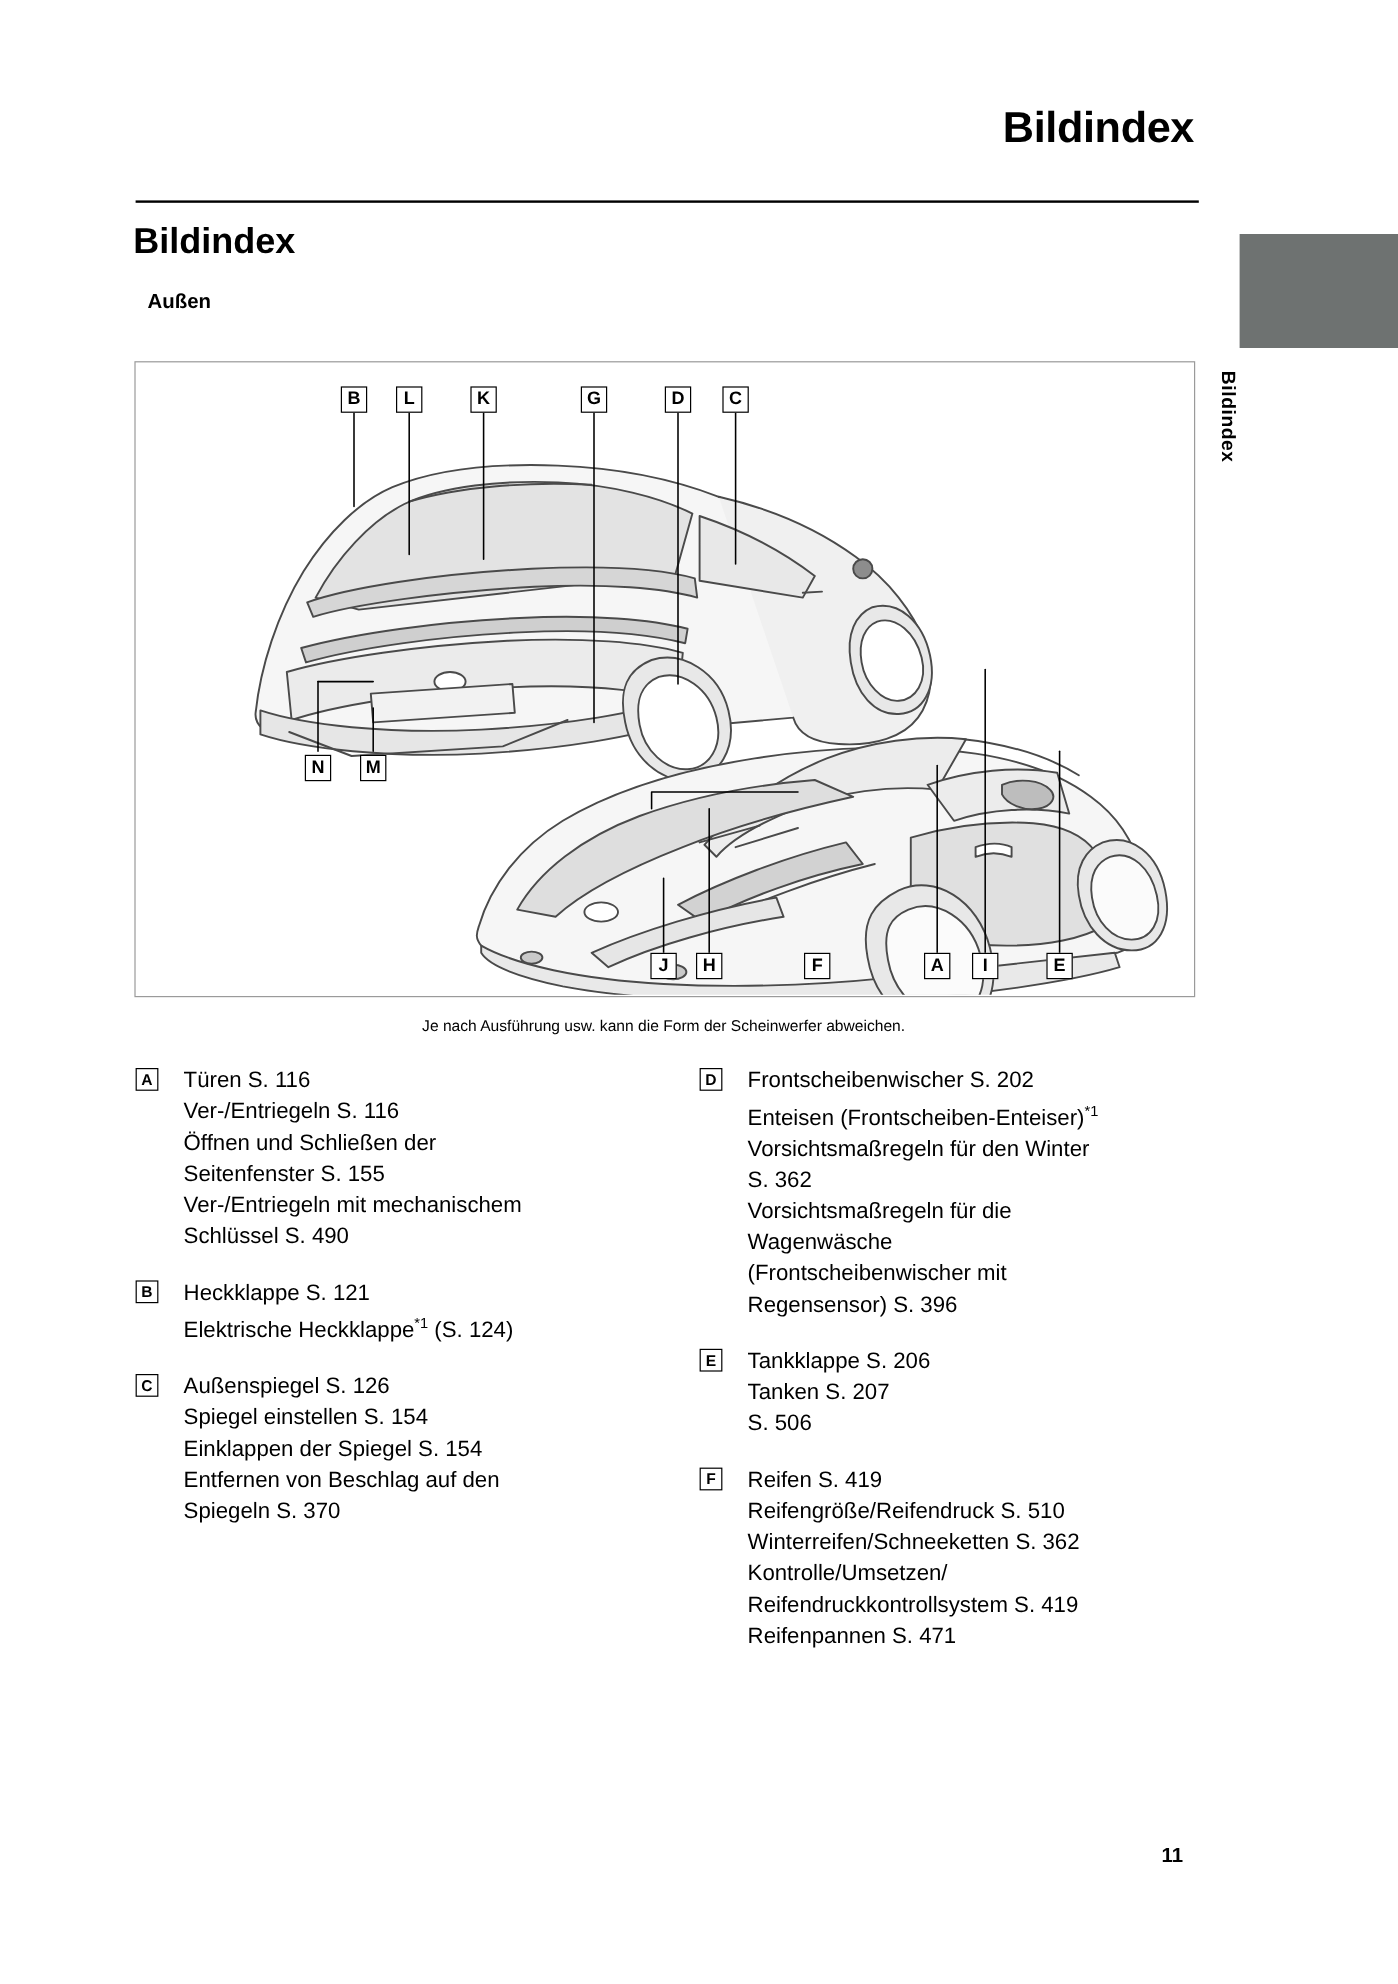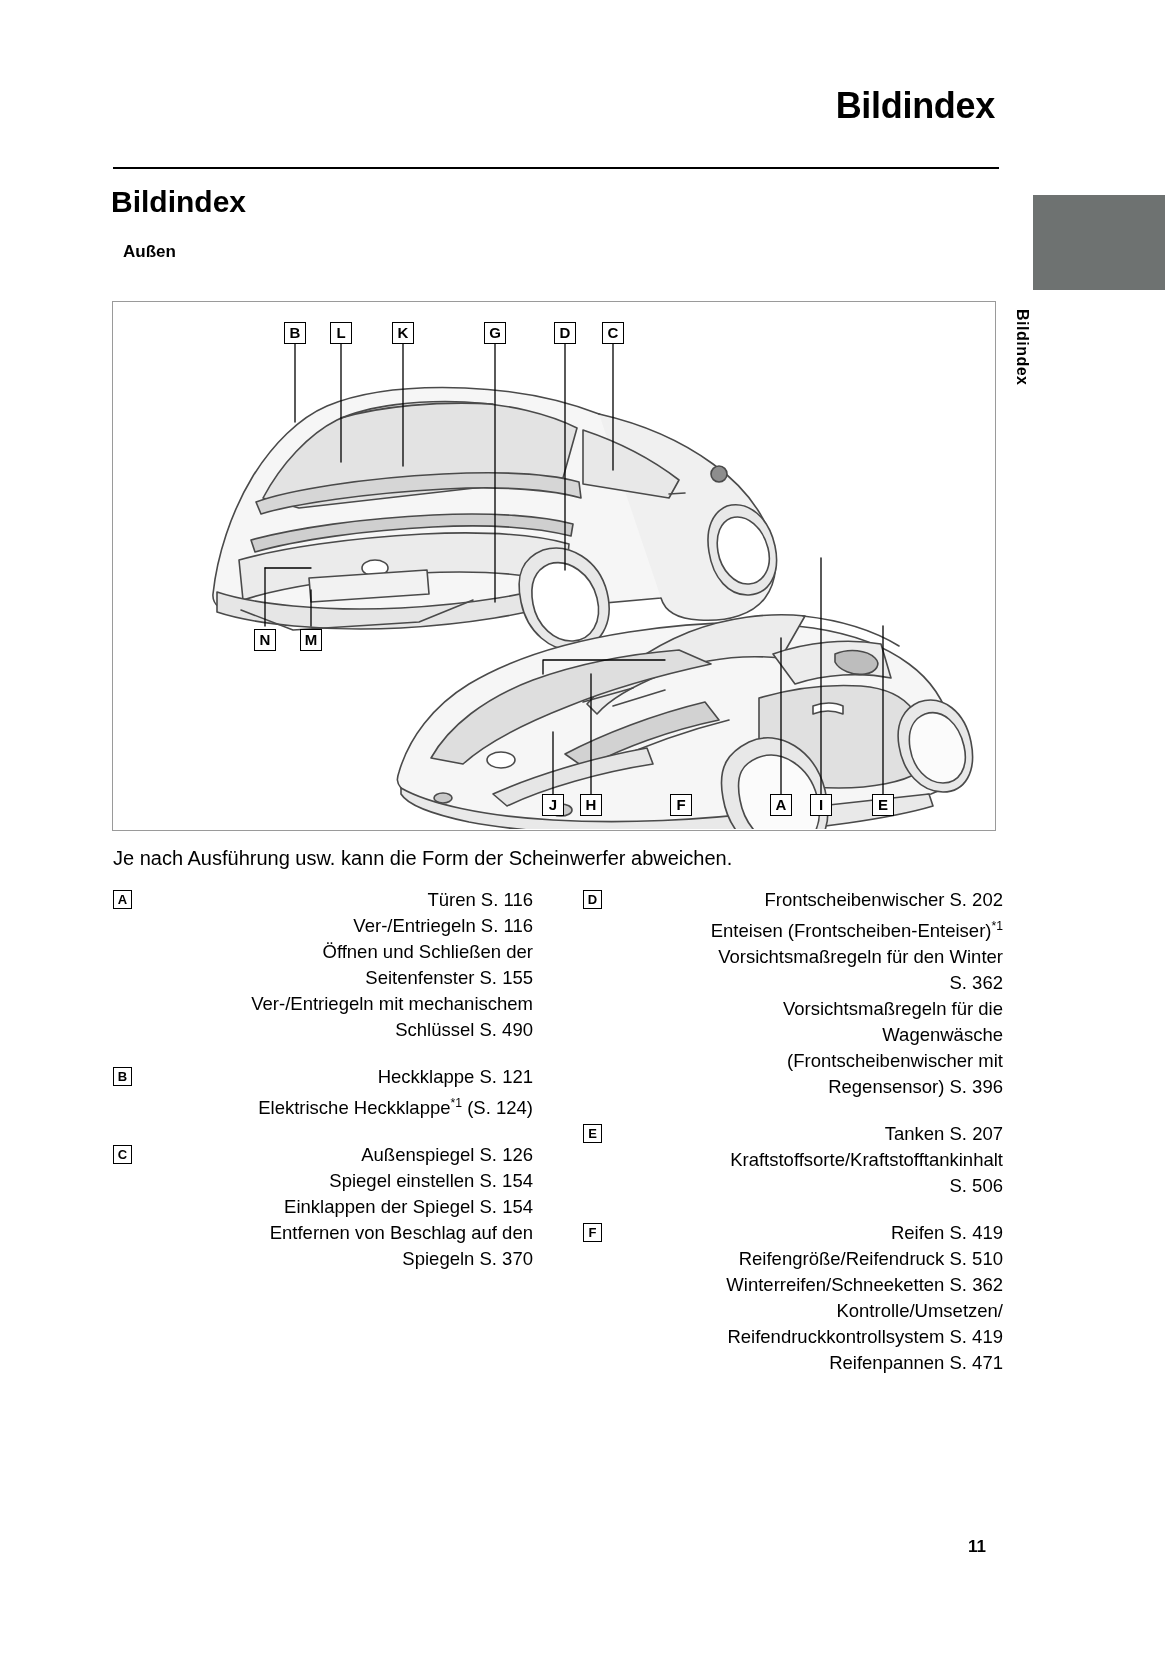--- a/index.html
+++ b/index.html
@@ -100,21 +100,22 @@
     height: 22px;
     box-sizing: border-box;
   }
 
   
   .caption {
     position: absolute;
     top: 800px;
     left: 113px;
     width: 880px;
-    font-size: 20px;
+    font-size: 13px;
+    text-align: center;
   }
 
   
   .col {
     position: absolute;
     font-size: 18.5px;
     line-height: 26px;
   }
   .col-left { top: 840px; left: 113px; width: 420px; }
   .col-right { top: 840px; left: 583px; width: 420px; }
@@ -128,21 +129,21 @@
     width: 19px;
     height: 19px;
     border: 1.4px solid #000;
     font-size: 13px;
     font-weight: bold;
     line-height: 17px;
     text-align: center;
     box-sizing: border-box;
     background: #fff;
   }
-  .entry-lines div { white-space: pre-wrap; text-align: right; }
+  .entry-lines div { white-space: pre-wrap; }
   sup { font-size: 0.66em; vertical-align: super; }
 
   
   .page-number {
     position: absolute;
     top: 1490px;
     left: 968px;
     font-size: 17px;
     font-weight: bold;
   }
@@ -374,22 +375,22 @@
         <div>Vorsichtsmaßregeln für die</div>
         <div>Wagenwäsche</div>
         <div>(Frontscheibenwischer mit</div>
         <div>Regensensor) S. 396</div>
       </div>
     </div>
 
     <div class="entry">
       <span class="entry-key">E</span>
       <div class="entry-lines">
+        <div>Tankklappe S. 206</div>
         <div>Tanken S. 207</div>
-        <div>Kraftstoffsorte/Kraftstofftankinhalt</div>
         <div>S. 506</div>
       </div>
     </div>
 
     <div class="entry">
       <span class="entry-key">F</span>
       <div class="entry-lines">
         <div>Reifen S. 419</div>
         <div>Reifengröße/Reifendruck S. 510</div>
         <div>Winterreifen/Schneeketten S. 362</div>

